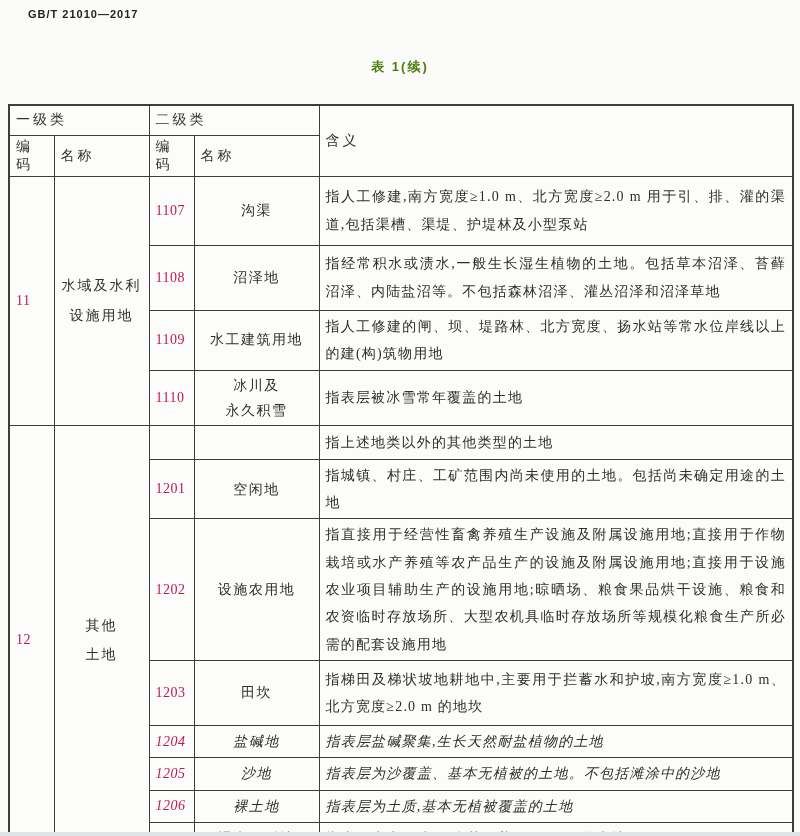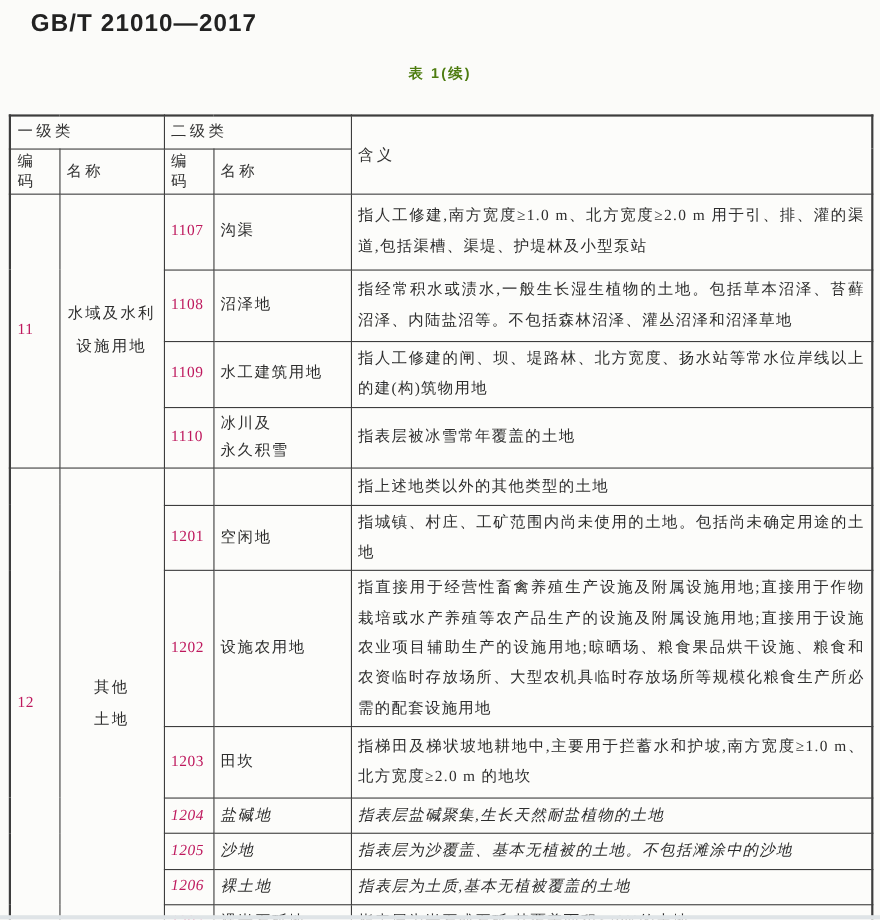--- a/index.html
+++ b/index.html
@@ -15,21 +15,21 @@
     overflow: hidden;
     font-family: "Liberation Serif", "DejaVu Serif", serif;
     color: #2b2b2b;
   }
   .doc-header {
     position: absolute;
     top: 8px;
     left: 28px;
     font-family: "Liberation Sans", "DejaVu Sans", sans-serif;
     font-weight: bold;
-    font-size: 22px;
+    font-size: 11px;
     letter-spacing: 1px;
     color: #222;
   }
   .table-title {
     position: absolute;
     top: 58px;
     left: 8px;
     width: 784px;
     text-align: center;
     font-family: "Liberation Sans", "DejaVu Sans", sans-serif;
@@ -71,21 +71,21 @@
     letter-spacing: 0.5px;
     color: #be185d;
   }
   .c-gname {
     text-align: center;
     letter-spacing: 2px;
     line-height: 2.1;
     color: #2e2e2e;
   }
   .c-name {
-    text-align: left;
+    text-align: center;
     padding-left: 11px;
     letter-spacing: 1.5px;
     line-height: 1.8;
     color: #2e2e2e;
   }
   .c-meaning {
     text-align: justify;
     padding-left: 12px;
     padding-right: 9px;
     letter-spacing: 1.2px;

